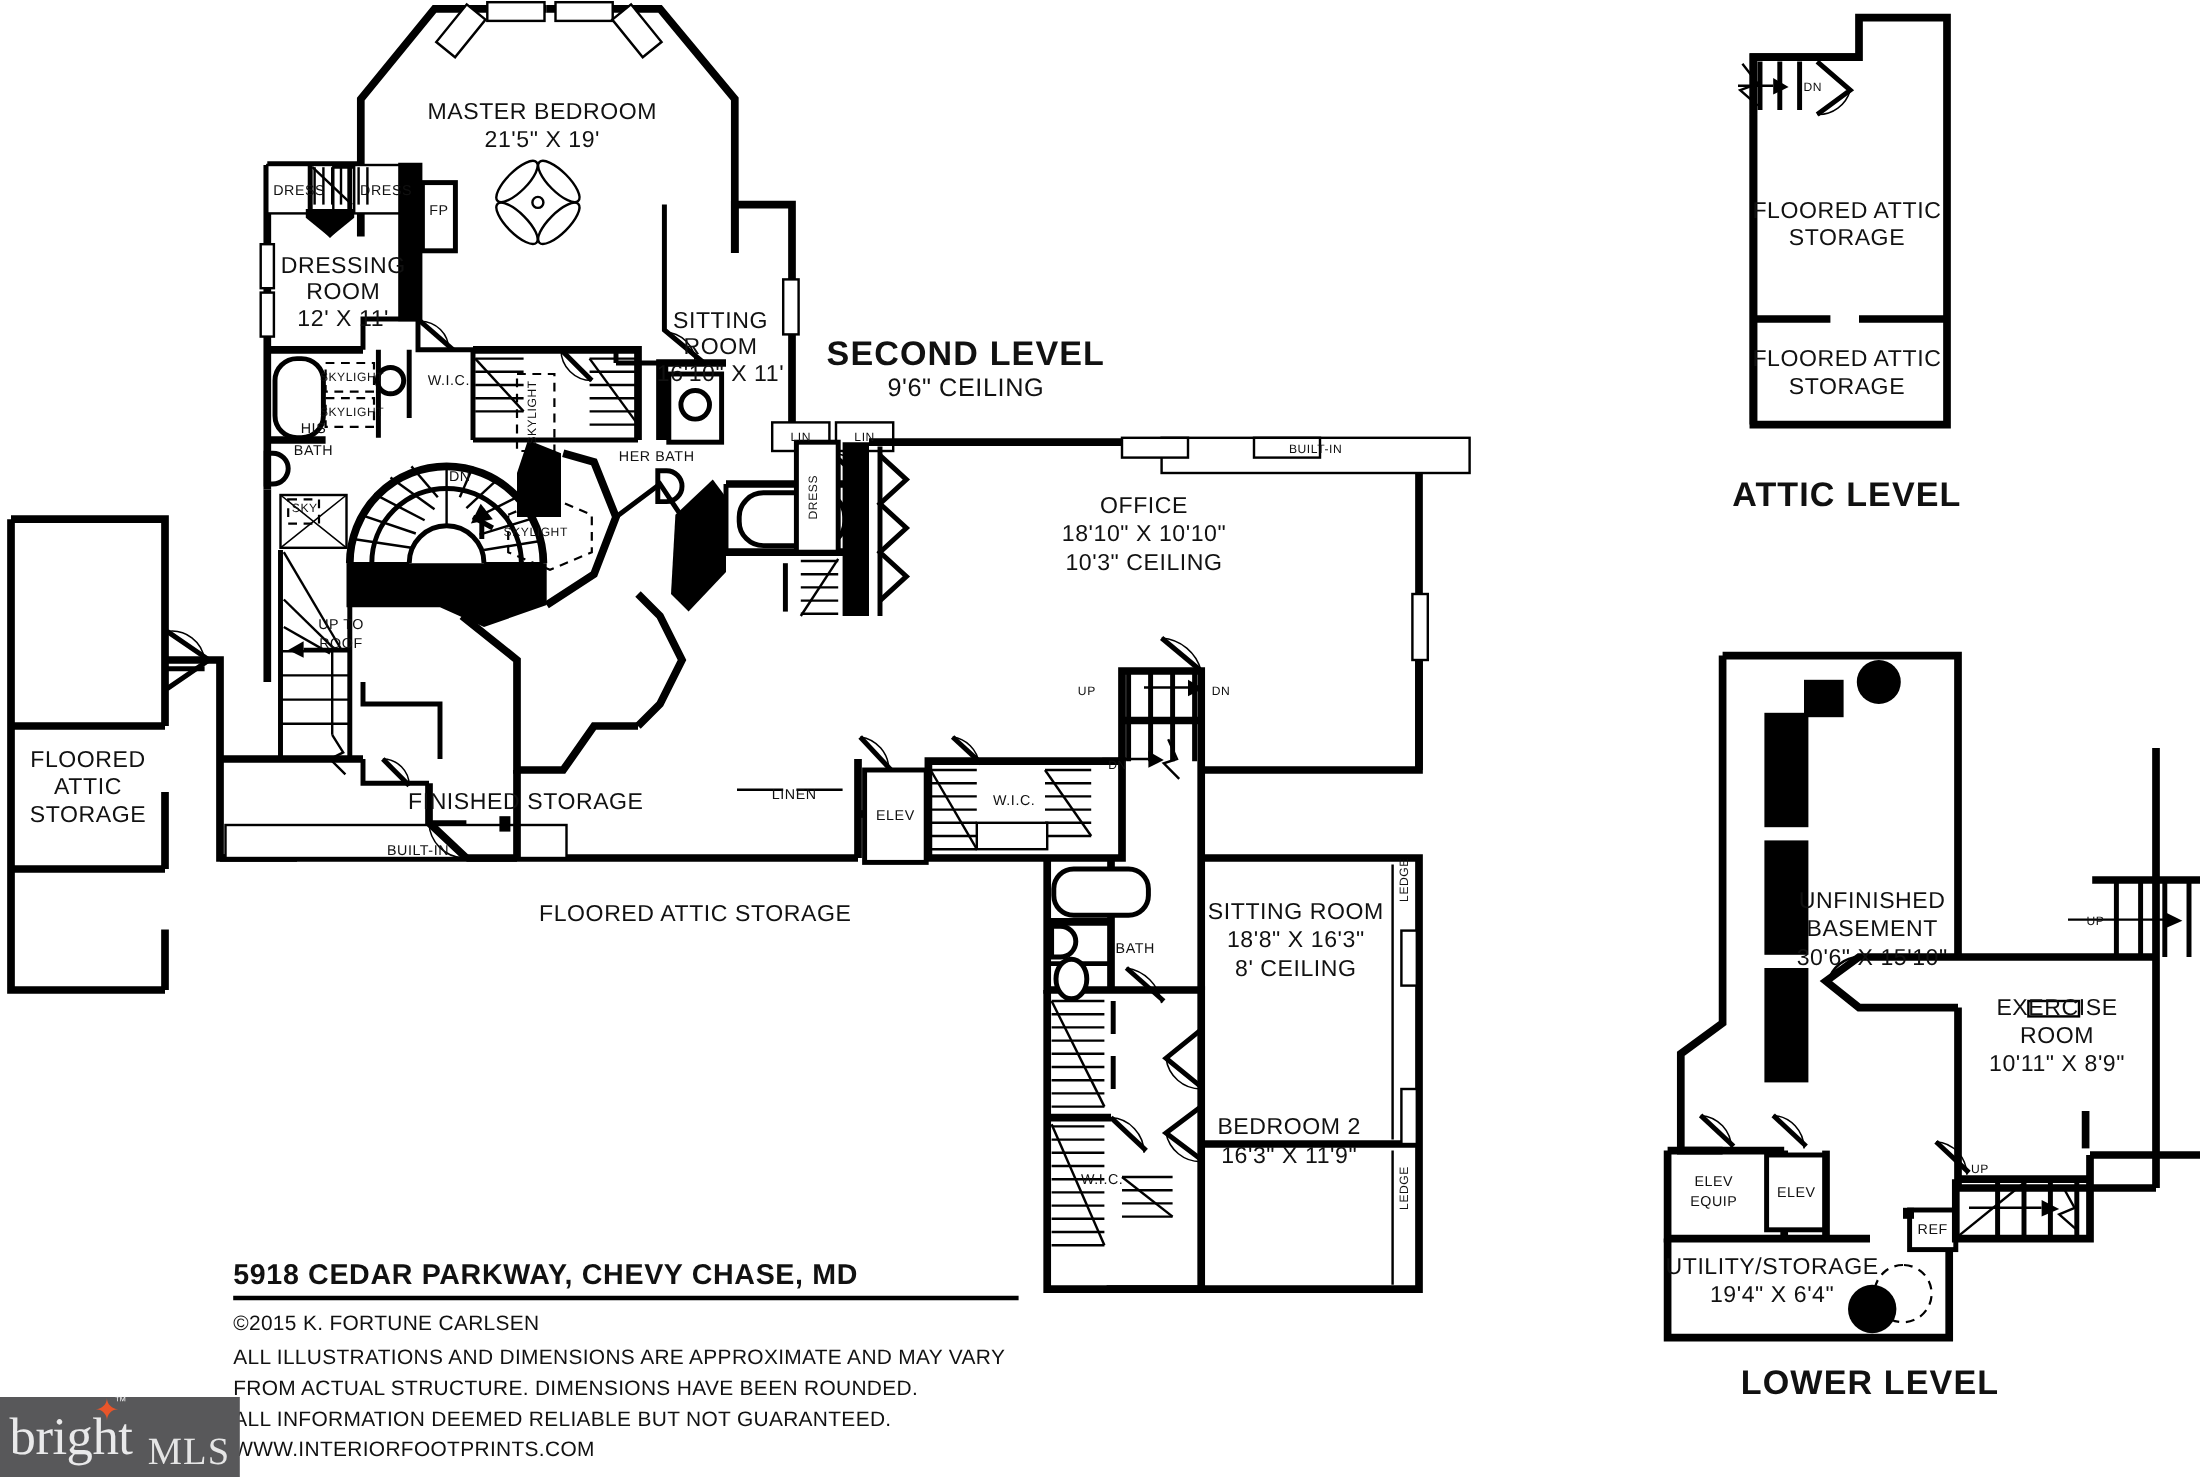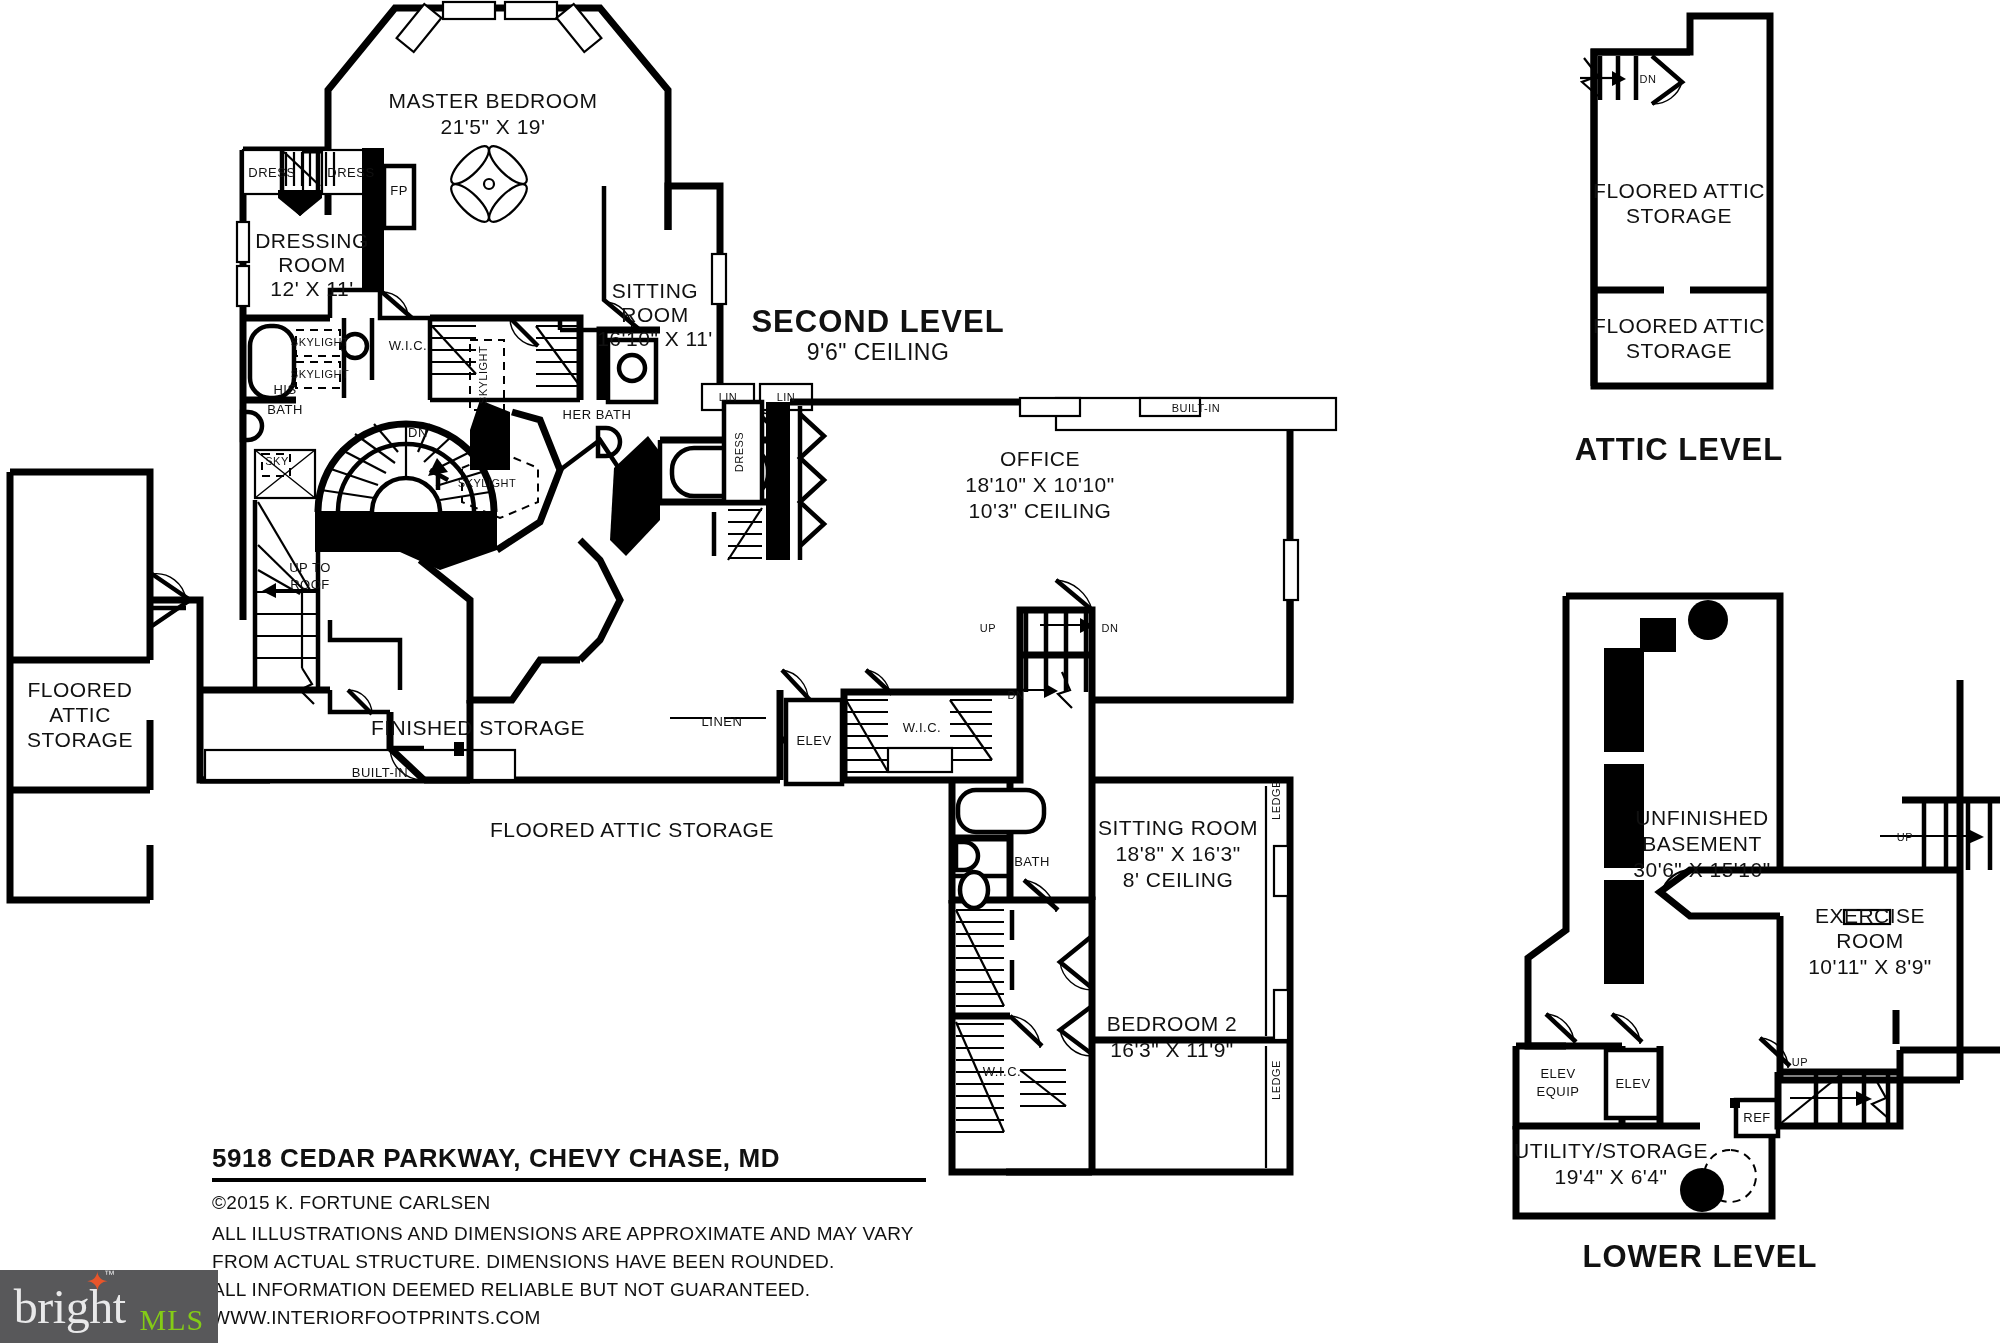--- a/index.html
+++ b/index.html
@@ -24,21 +24,21 @@
   .w-hair{stroke-width:1.4;}
   .solidfill{fill:#000;stroke:none;}
   .dash{fill:none;stroke:#000;stroke-width:2;stroke-dasharray:8 6;}
   .nofill{fill:#fff;}
   #mls{position:absolute;left:0px;top:1270px;width:218px;height:73px;
        background:#58585a;display:flex;align-items:center;justify-content:center;}
   #mls .bt{font-family:"Liberation Serif",serif;font-size:48px;color:#e9e9ea;
            font-weight:400;letter-spacing:-0.5px;position:relative;}
   #mls .star{color:#e8552a;font-size:27px;position:absolute;left:86px;top:-4px;}
   #mls .tm{font-size:11px;color:#e9e9ea;position:absolute;left:104px;top:-2px;}
-  #mls .ml{font-family:"Liberation Serif",serif;font-size:30px;color:#84cc16;
+  #mls .ml{font-family:"Liberation Serif",serif;font-size:35px;color:#e5e5e5;
            margin-left:14px;letter-spacing:1px;margin-top:26px;}
 </style>
 </head>
 <body>
 
 <div id="stage">
 
 <svg viewBox="0 0 2000 1343">
 
   <g>

